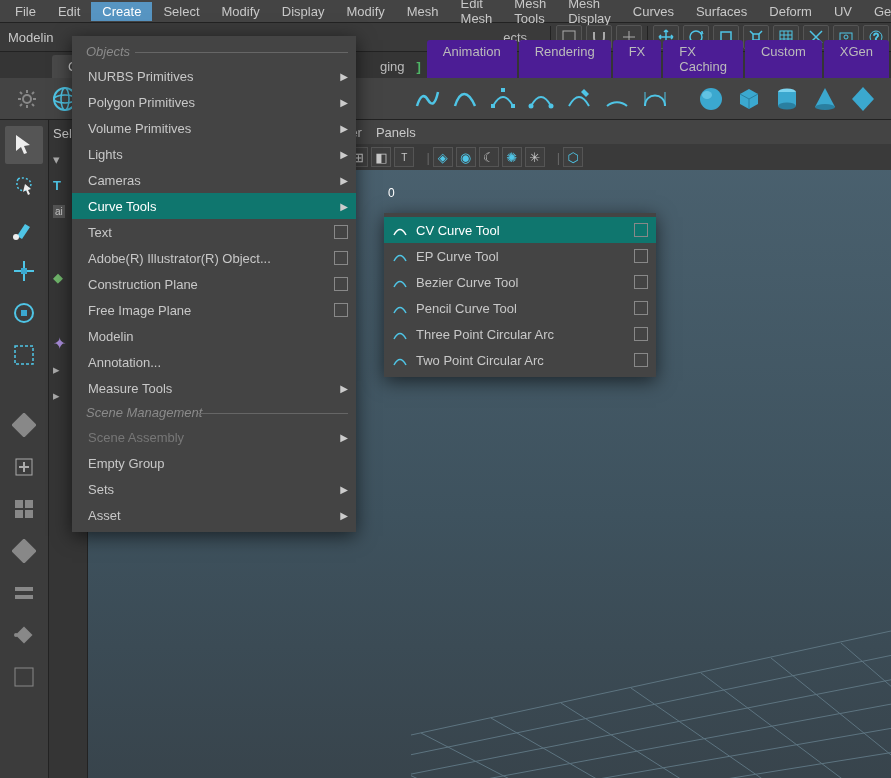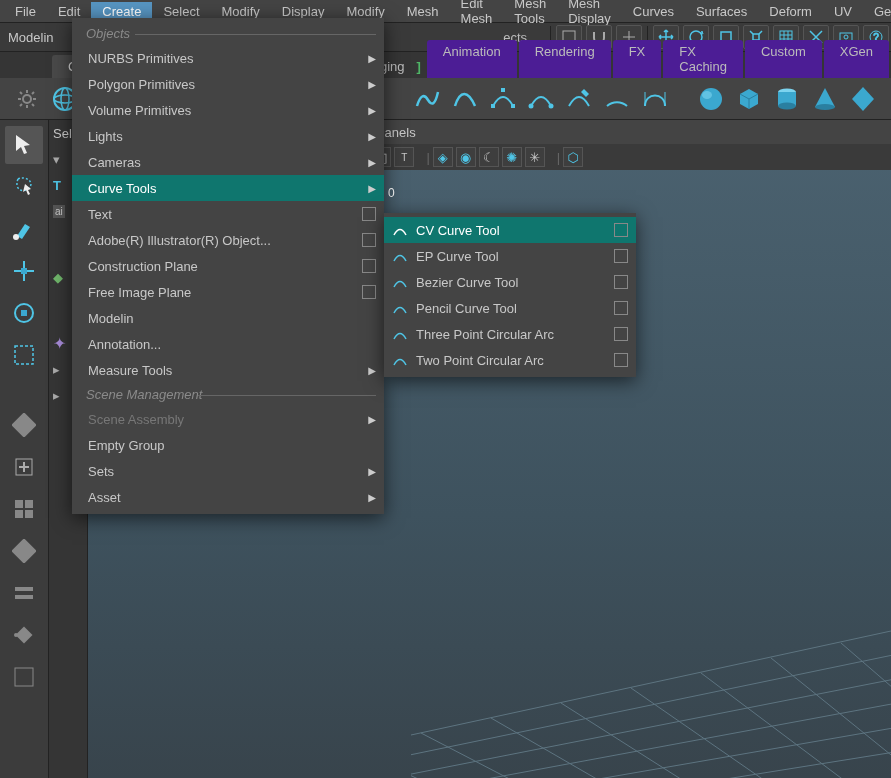--- a/index.html
+++ b/index.html
@@ -32,22 +32,22 @@
   .vp-iconbar .b.on { background:#555; }
   .vp-iconbar .sep { width:6px; }
   .coord { position:absolute; left:300px; top:60px; font-size:12px; color:#fff; line-height:26px; }
   .watermark { position:absolute; left:0px; top:200px; font-size:46px; color:#6a7a82; font-weight:bold; font-style:italic; opacity:.9; pointer-events:none; }
   .watermark .sub { display:block; font-size:17px; font-weight:normal; letter-spacing:1px; margin-left:90px; }
   .grid { position:absolute; bottom:0; right:0; width:480px; height:360px; overflow:hidden; pointer-events:none; }
   .grid svg { position:absolute; bottom:-40px; right:-60px; }
 
   
   .menu { position:absolute; background:#444; box-shadow:0 4px 18px rgba(0,0,0,.6); z-index:50; padding:4px 0; }
-  .menu.create { left:72px; top:18px; width:312px; }
-  .menu.sub { left:384px; top:213px; width:252px; }
+  .menu.create { left:72px; top:36px; width:284px; }
+  .menu.sub { left:384px; top:213px; width:272px; }
   .menu .header { color:#8a8a8a; font-style:italic; padding:4px 14px 4px 14px; position:relative; }
   .menu .header::before, .menu .header::after { content:""; position:absolute; top:50%; height:1px; background:#666; }
   .menu .header::before { left:6px; width:0; }
   .menu .header::after { right:8px; left:calc(14px + var(--hw,60px)); }
   .menu .mi { display:flex; align-items:center; height:26px; padding:0 8px 0 16px; cursor:pointer; position:relative; }
   .menu .mi .ico { width:24px; display:flex; justify-content:center; margin-left:-12px; margin-right:4px; }
   .menu .mi .lbl { flex:1; }
   .menu .mi .arrow { font-size:10px; color:#ccc; margin-left:auto; }
   .menu .mi .opt { width:14px; height:14px; border:1px solid #888; margin-left:8px; }
   .menu .mi.hi { background:#0f766e; color:#fff; }

